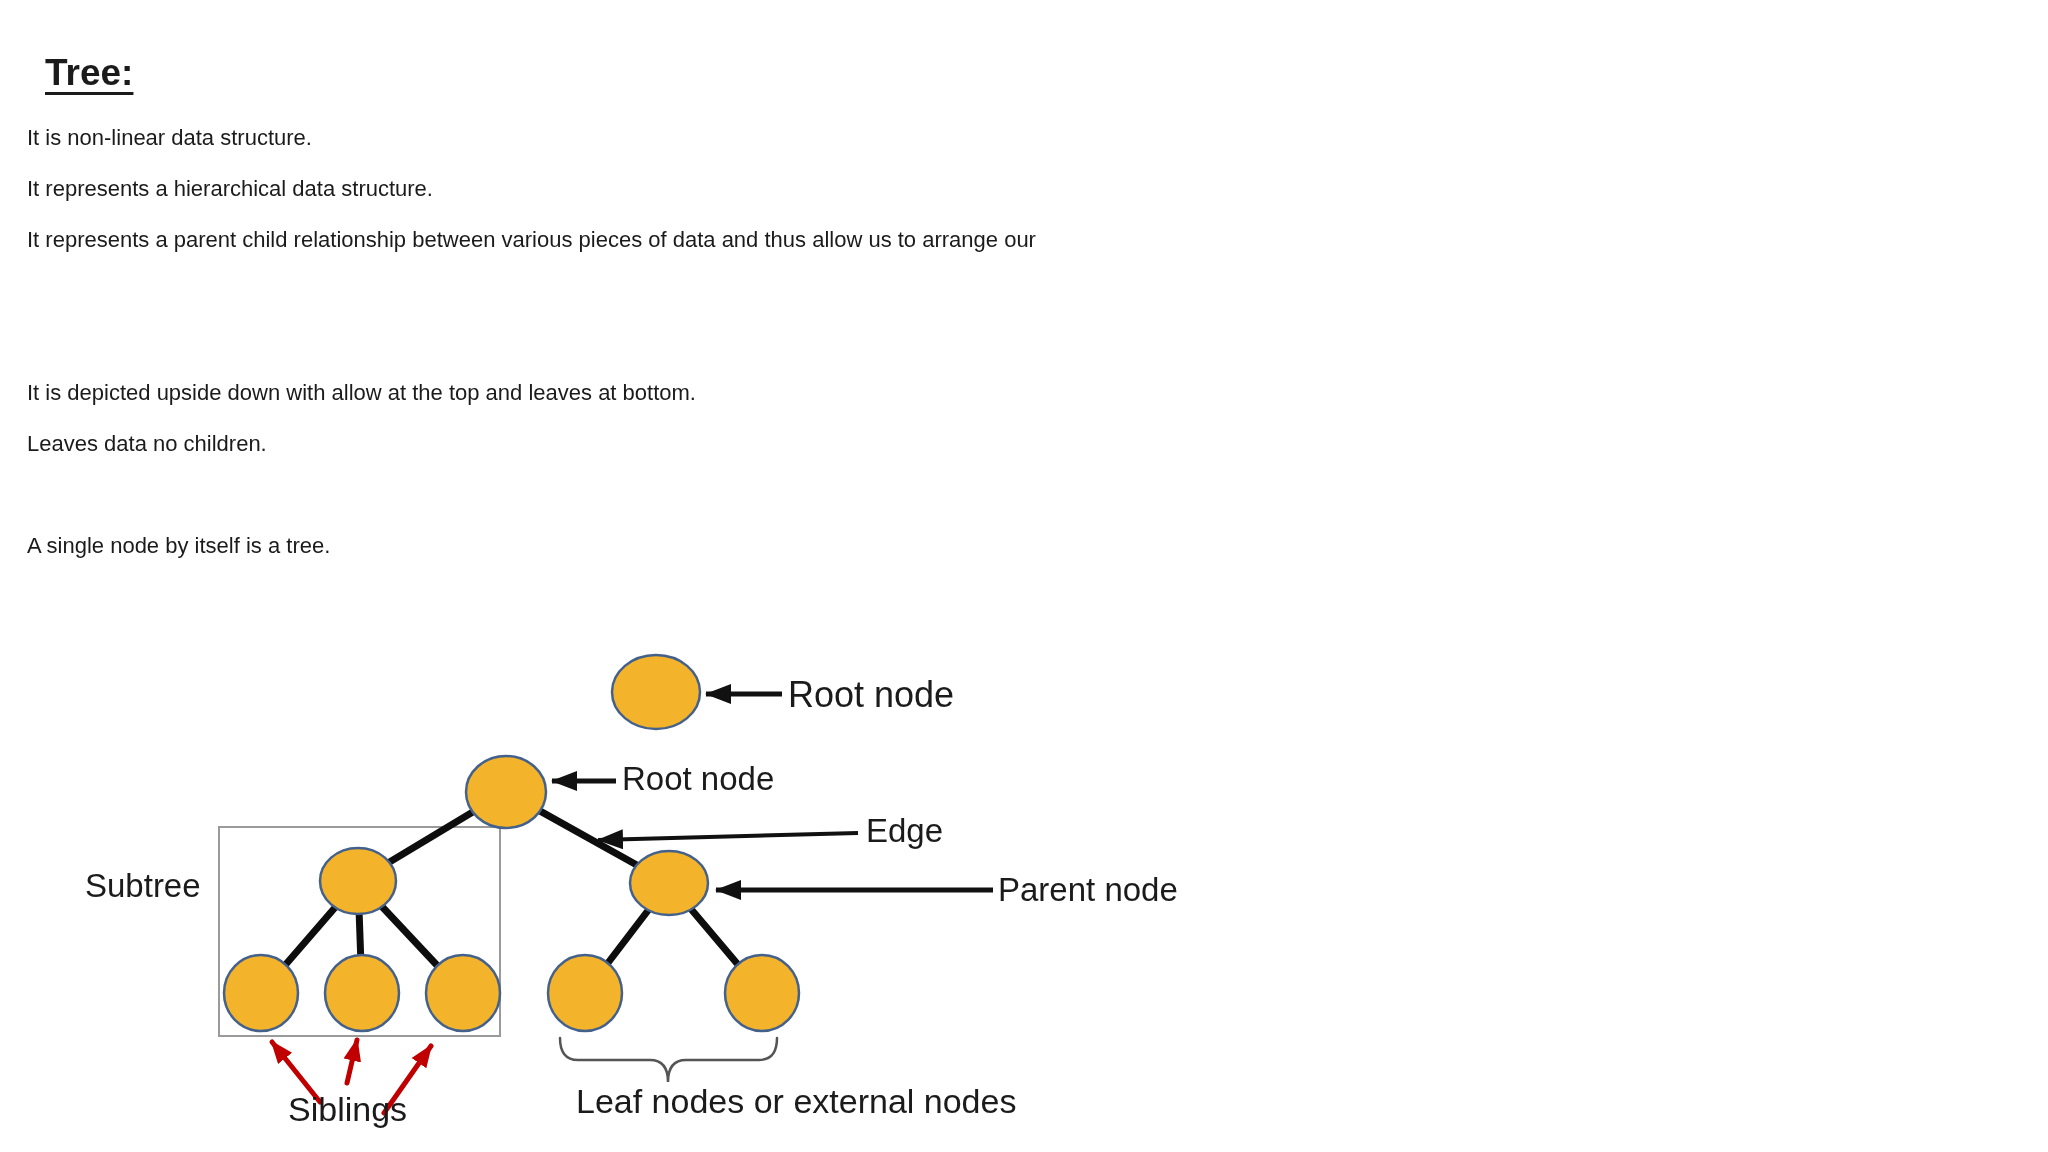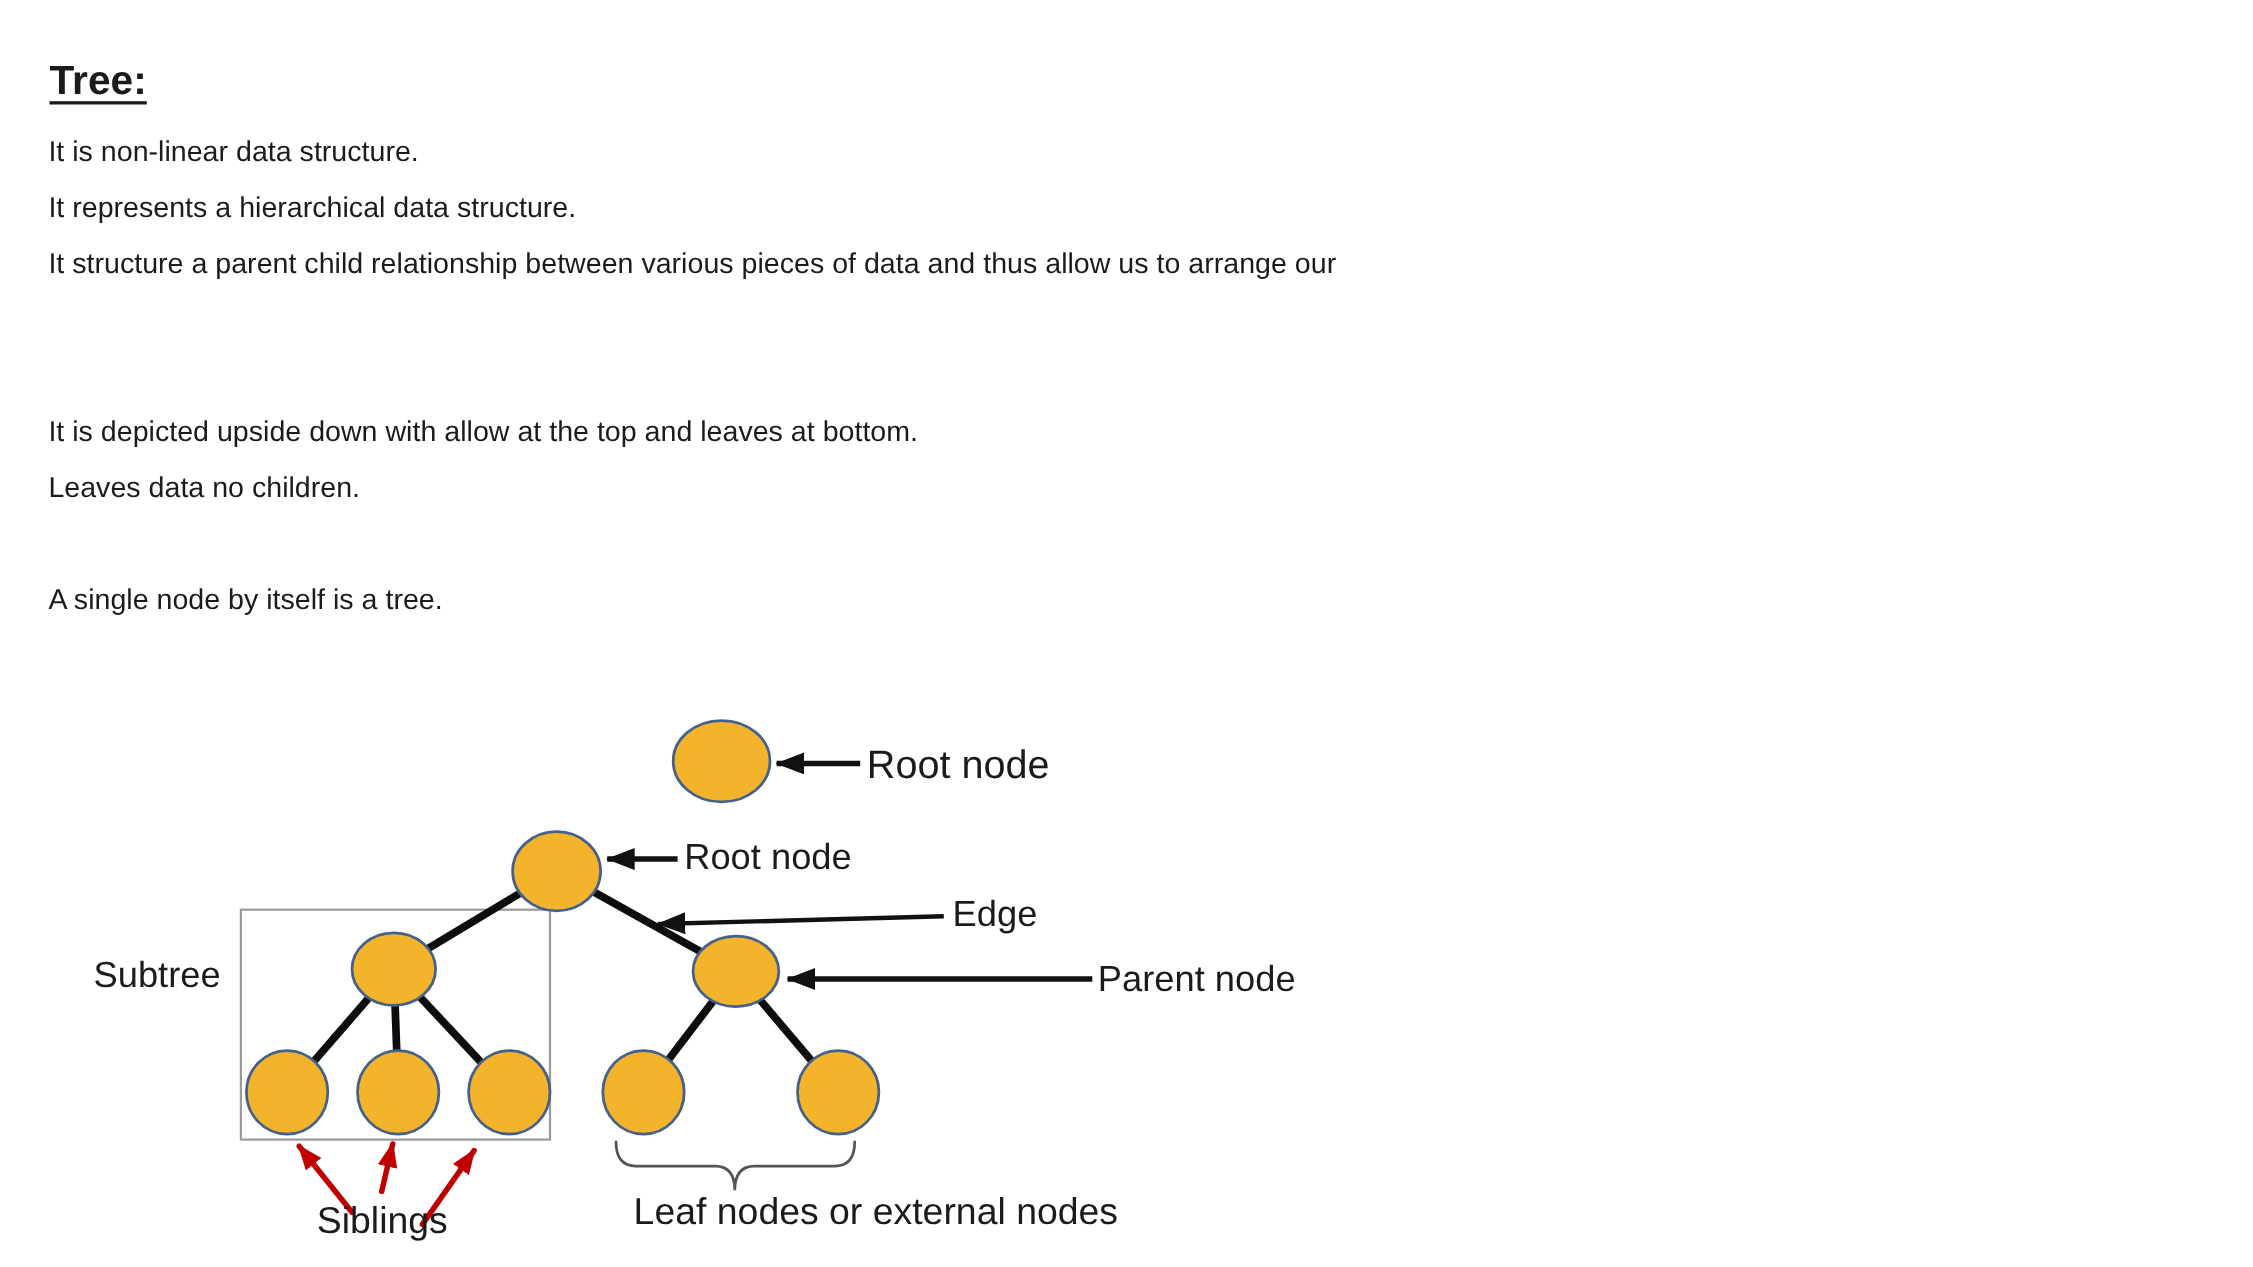--- a/index.html
+++ b/index.html
@@ -9,38 +9,38 @@
     font-family:"Liberation Sans", sans-serif;
     color:#1b1b1b;
   }
   .heading {
     position:absolute; left:45px; top:52px;
     font-size:37px; font-weight:bold;
     text-decoration:underline; text-decoration-thickness:3px; text-underline-offset:7px;
     white-space:pre;
   }
   .text-lines {
-    position:absolute; left:44px; top:112px;
-    font-size:26px; line-height:51px;
+    position:absolute; left:27px; top:112px;
+    font-size:22px; line-height:51px;
   }
   .t-line { height:51px; white-space:pre; }
   .diagram-svg { position:absolute; left:0; top:0; }
   svg text { font-family:"Liberation Sans", sans-serif; }
 </style>
 </head>
 <body>
 
 <div class="page">
 
   <div class="heading">Tree:</div>
 
   <div class="text-lines">
     <div class="t-line">It is non-linear data structure.</div>
     <div class="t-line">It represents a hierarchical data structure.</div>
-    <div class="t-line">It structure a parent child relationship between various pieces of data and thus allow us to arrange our</div>
+    <div class="t-line">It represents a parent child relationship between various pieces of data and thus allow us to arrange our</div>
     <div class="t-line"></div>
     <div class="t-line"></div>
     <div class="t-line">It is depicted upside down with allow at the top and leaves at bottom.</div>
     <div class="t-line">Leaves data no children.</div>
     <div class="t-line"></div>
     <div class="t-line">A single node by itself is a tree.</div>
   </div>
 
   <svg class="diagram-svg" width="2048" height="1152" viewBox="0 0 2048 1152">
     <defs>

